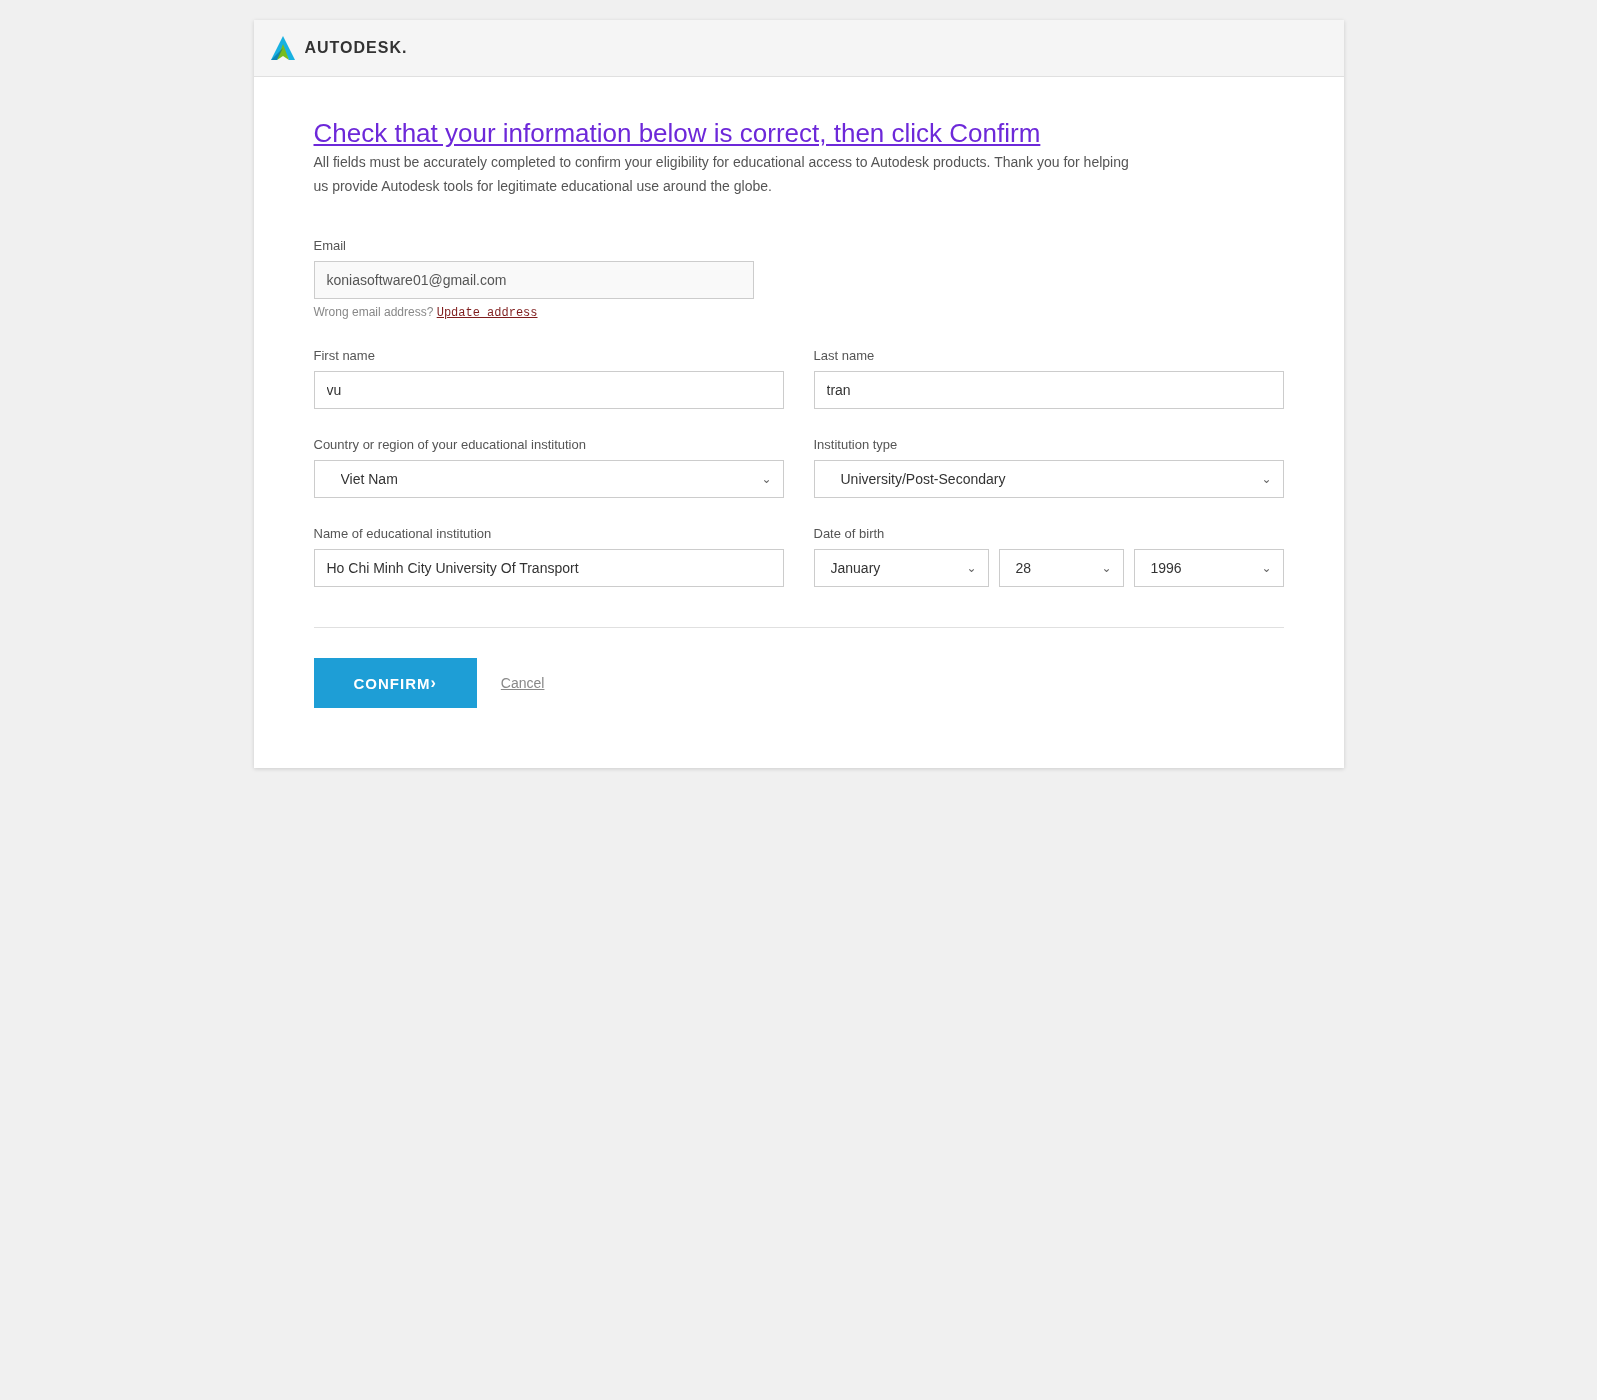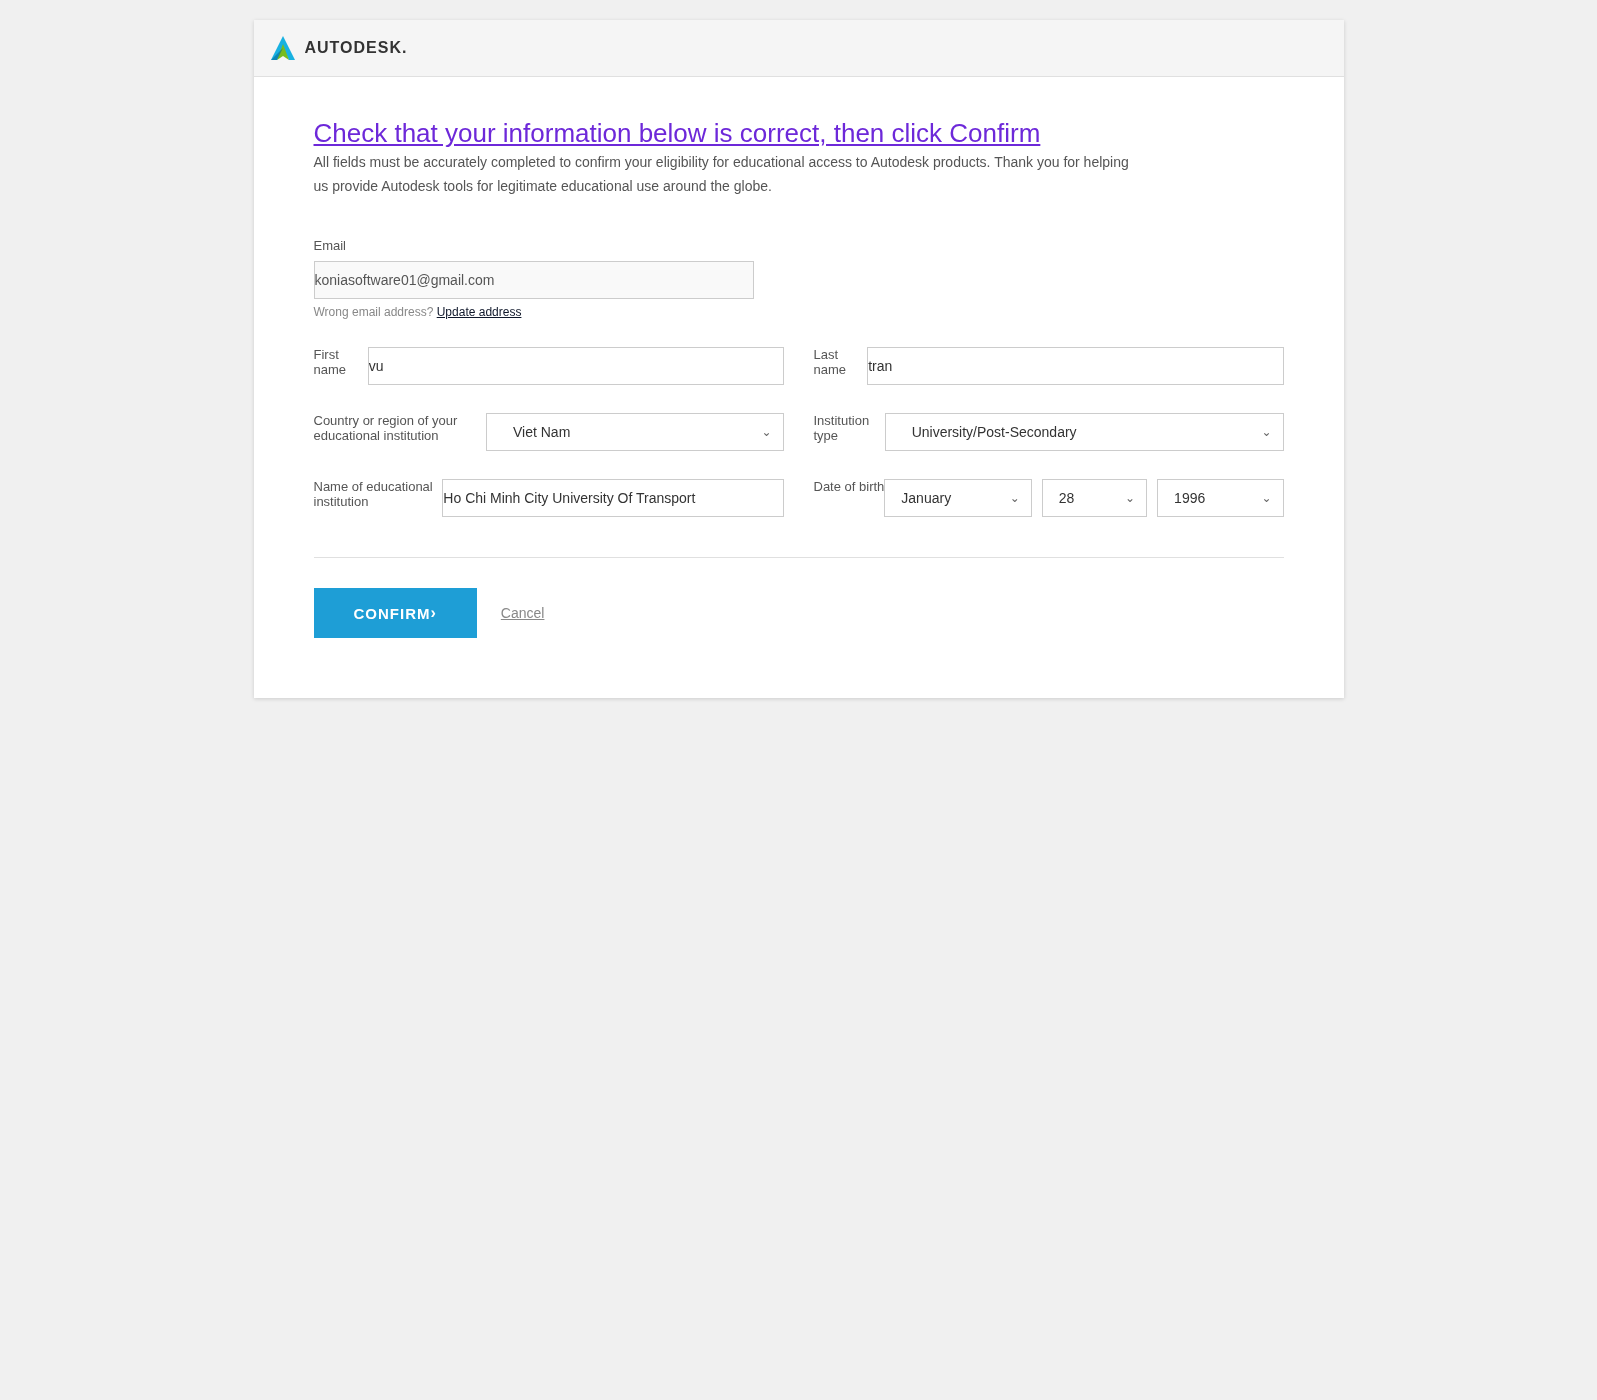--- a/index.html
+++ b/index.html
@@ -81,55 +81,56 @@
 
     .form-row {
       display: flex;
       gap: 30px;
       margin-bottom: 28px;
     }
 
     .form-group {
       flex: 1;
       display: flex;
-      flex-direction: row;
+      flex-direction: column;
     }
 
     .form-label {
       font-size: 13px;
       color: #555;
       margin-bottom: 8px;
       font-weight: normal;
     }
 
     .form-input {
       border: 1px solid #ccc;
-      padding: 10px 0;
+      padding: 10px 12px;
       font-size: 14px;
       color: #333;
       background: #fff;
       outline: none;
       width: 100%;
     }
 
     .form-input.readonly {
       background: #f9f9f9;
       color: #555;
     }
 
     .wrong-email-text {
       font-size: 12px;
       color: #888;
       margin-top: 6px;
     }
 
     .update-link {
-      color: #0f172a;
+      color: #7f1d1d;
       text-decoration: underline;
       cursor: pointer;
+      font-family: Liberation Mono, monospace;
     }
 
     
     .form-select-wrapper {
       position: relative;
       width: 100%;
     }
 
     .form-select {
       width: 100%;

